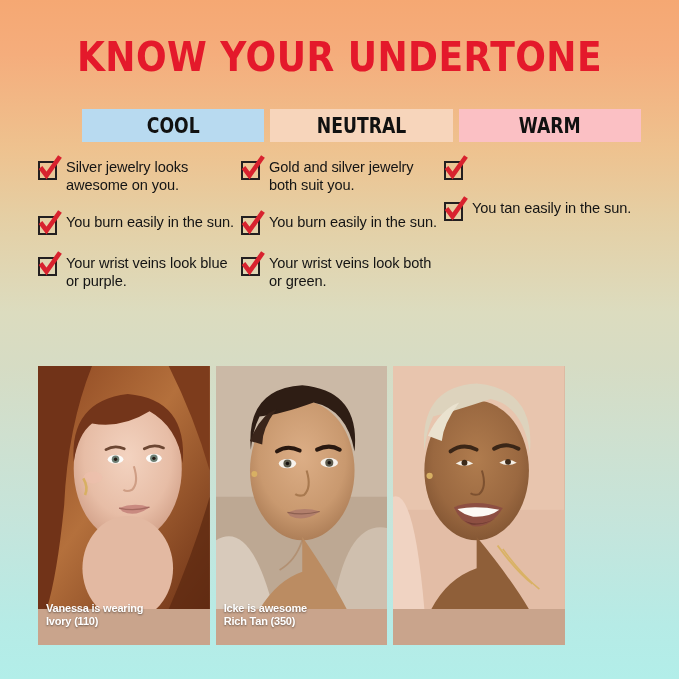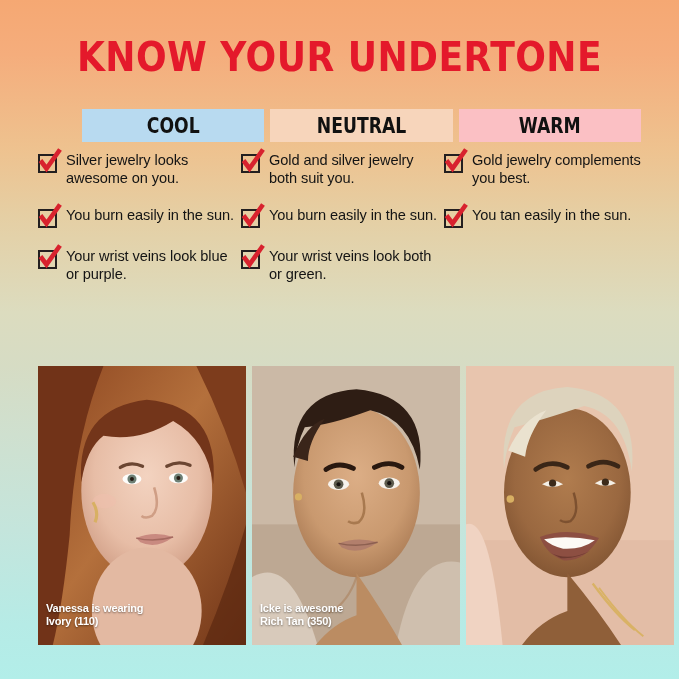--- a/index.html
+++ b/index.html
@@ -59,21 +59,21 @@
   .hdr span { transform:scaleX(0.82); display:inline-block; white-space:nowrap; }
 
   
   .columns {
     position:absolute;
     left:38px; top:152px;
     width:603px;
     display:flex;
     gap:6px;
   }
-  .col { flex:1 1 0; }
+  .col { flex:1 1 0;margin-top:7px; }
   .item {
     display:flex;
     align-items:flex-start;
     margin-bottom:20px;
   }
   .item:last-child { margin-bottom:0; }
   .chk {
     position:relative;
     flex:0 0 auto;
     width:19px; height:19px;
@@ -94,21 +94,21 @@
     line-height:17.5px;
     color:#141414;
     font-weight:500;
     letter-spacing:-0.1px;
   }
 
   
   .photos {
     position:absolute;
     left:38px; top:366px;
-    width:636px; height:279px;
+    width:527px; height:279px;
     display:flex;
     gap:6px;
   }
   .photo {
     position:relative;
     flex:1 1 0;
     overflow:hidden;
     background:#c9a48c;
   }
   .caption {
@@ -207,21 +207,20 @@
     </div>
 
     <div class="col">
       <div class="item">
         <span class="chk">
           <span class="box"></span>
           <svg viewBox="0 0 26 27">
               <path d="M3.5 13.5 L9.5 21.5 L23 2.5" stroke="#d8222e" stroke-width="4.6" fill="none"></path>
             </svg>
         </span>
-        <span class="item-text">Gold jewelry complements you best.</span>
       </div>
       <div class="item">
         <span class="chk">
           <span class="box"></span>
           <svg viewBox="0 0 26 27">
               <path d="M3.5 13.5 L9.5 21.5 L23 2.5" stroke="#d8222e" stroke-width="4.6" fill="none"></path>
             </svg>
         </span>
         <span class="item-text">You tan easily in the sun.</span>
       </div>

